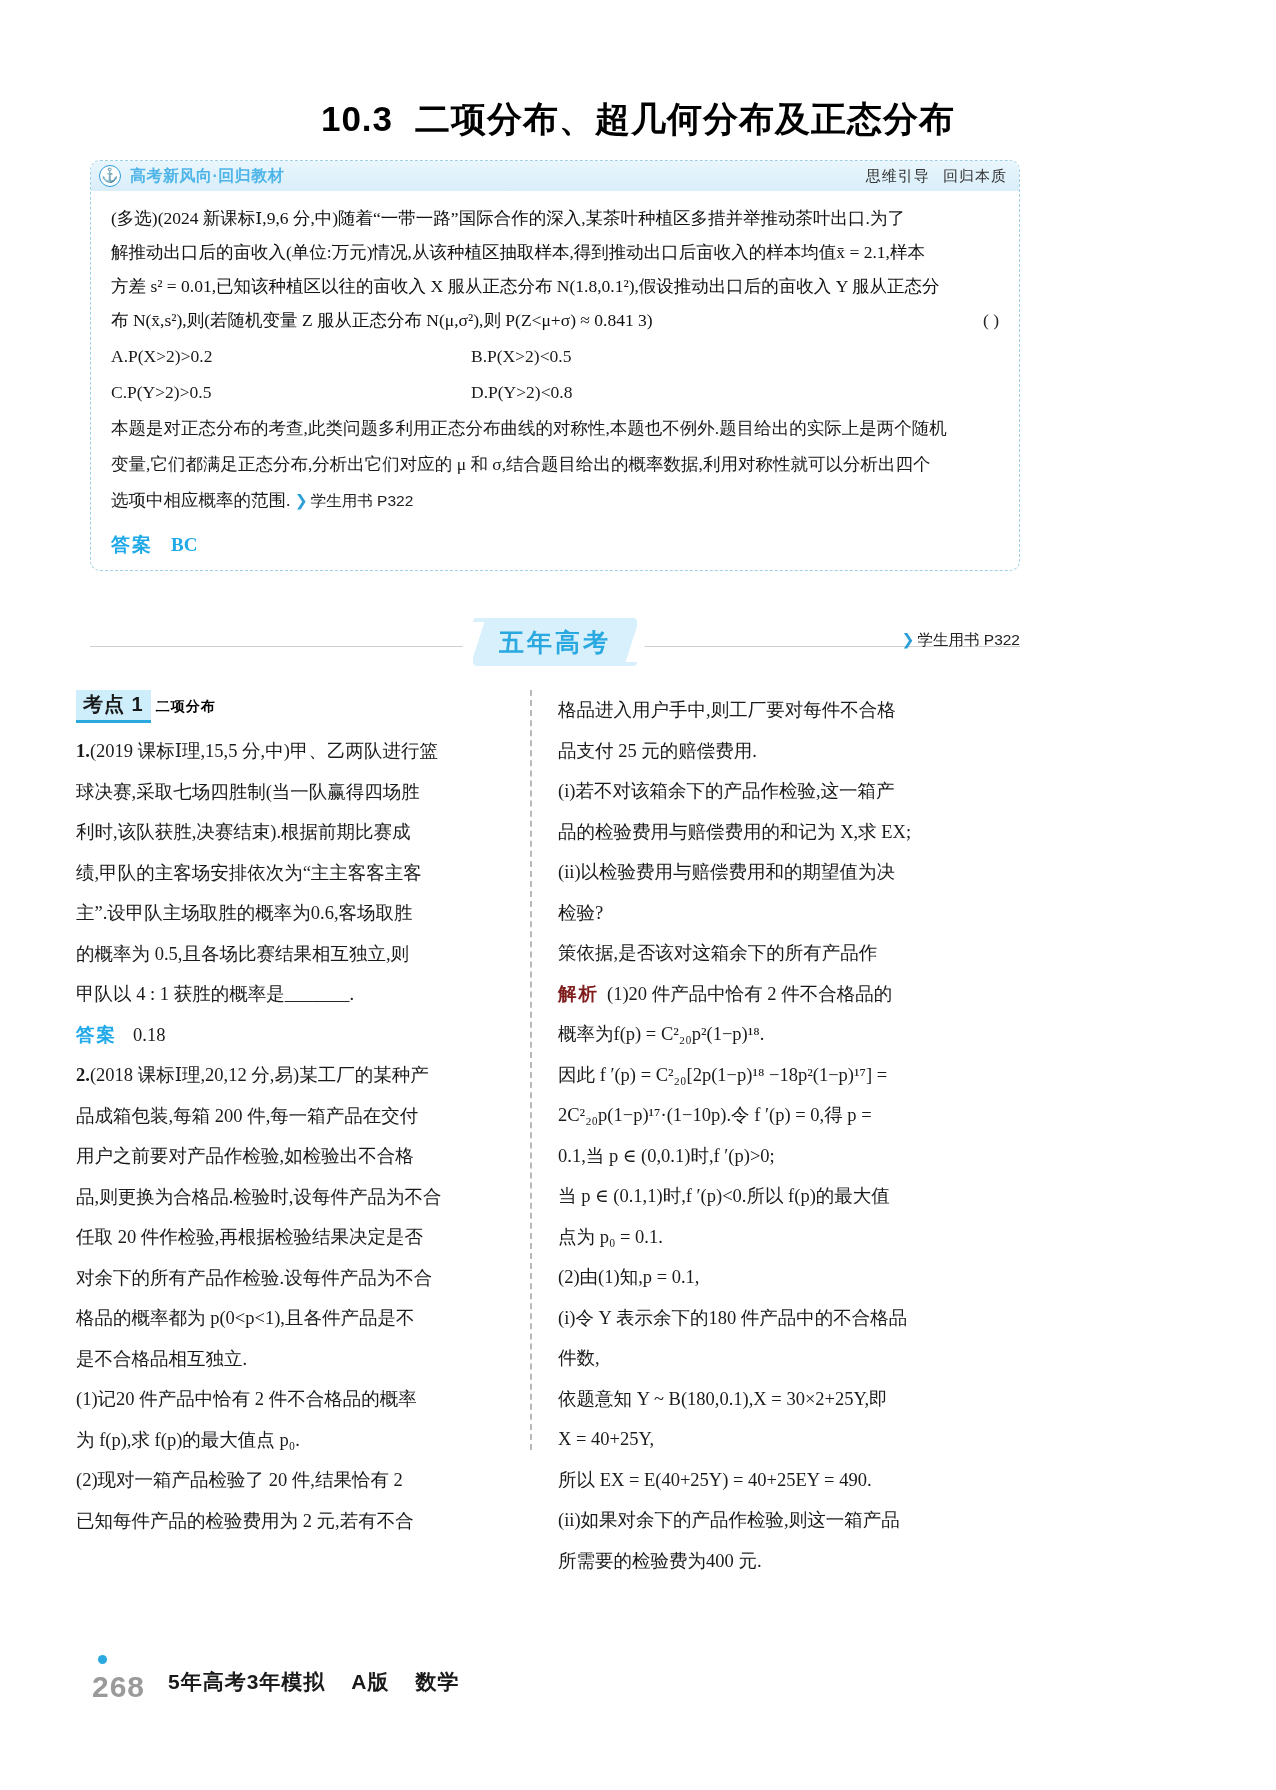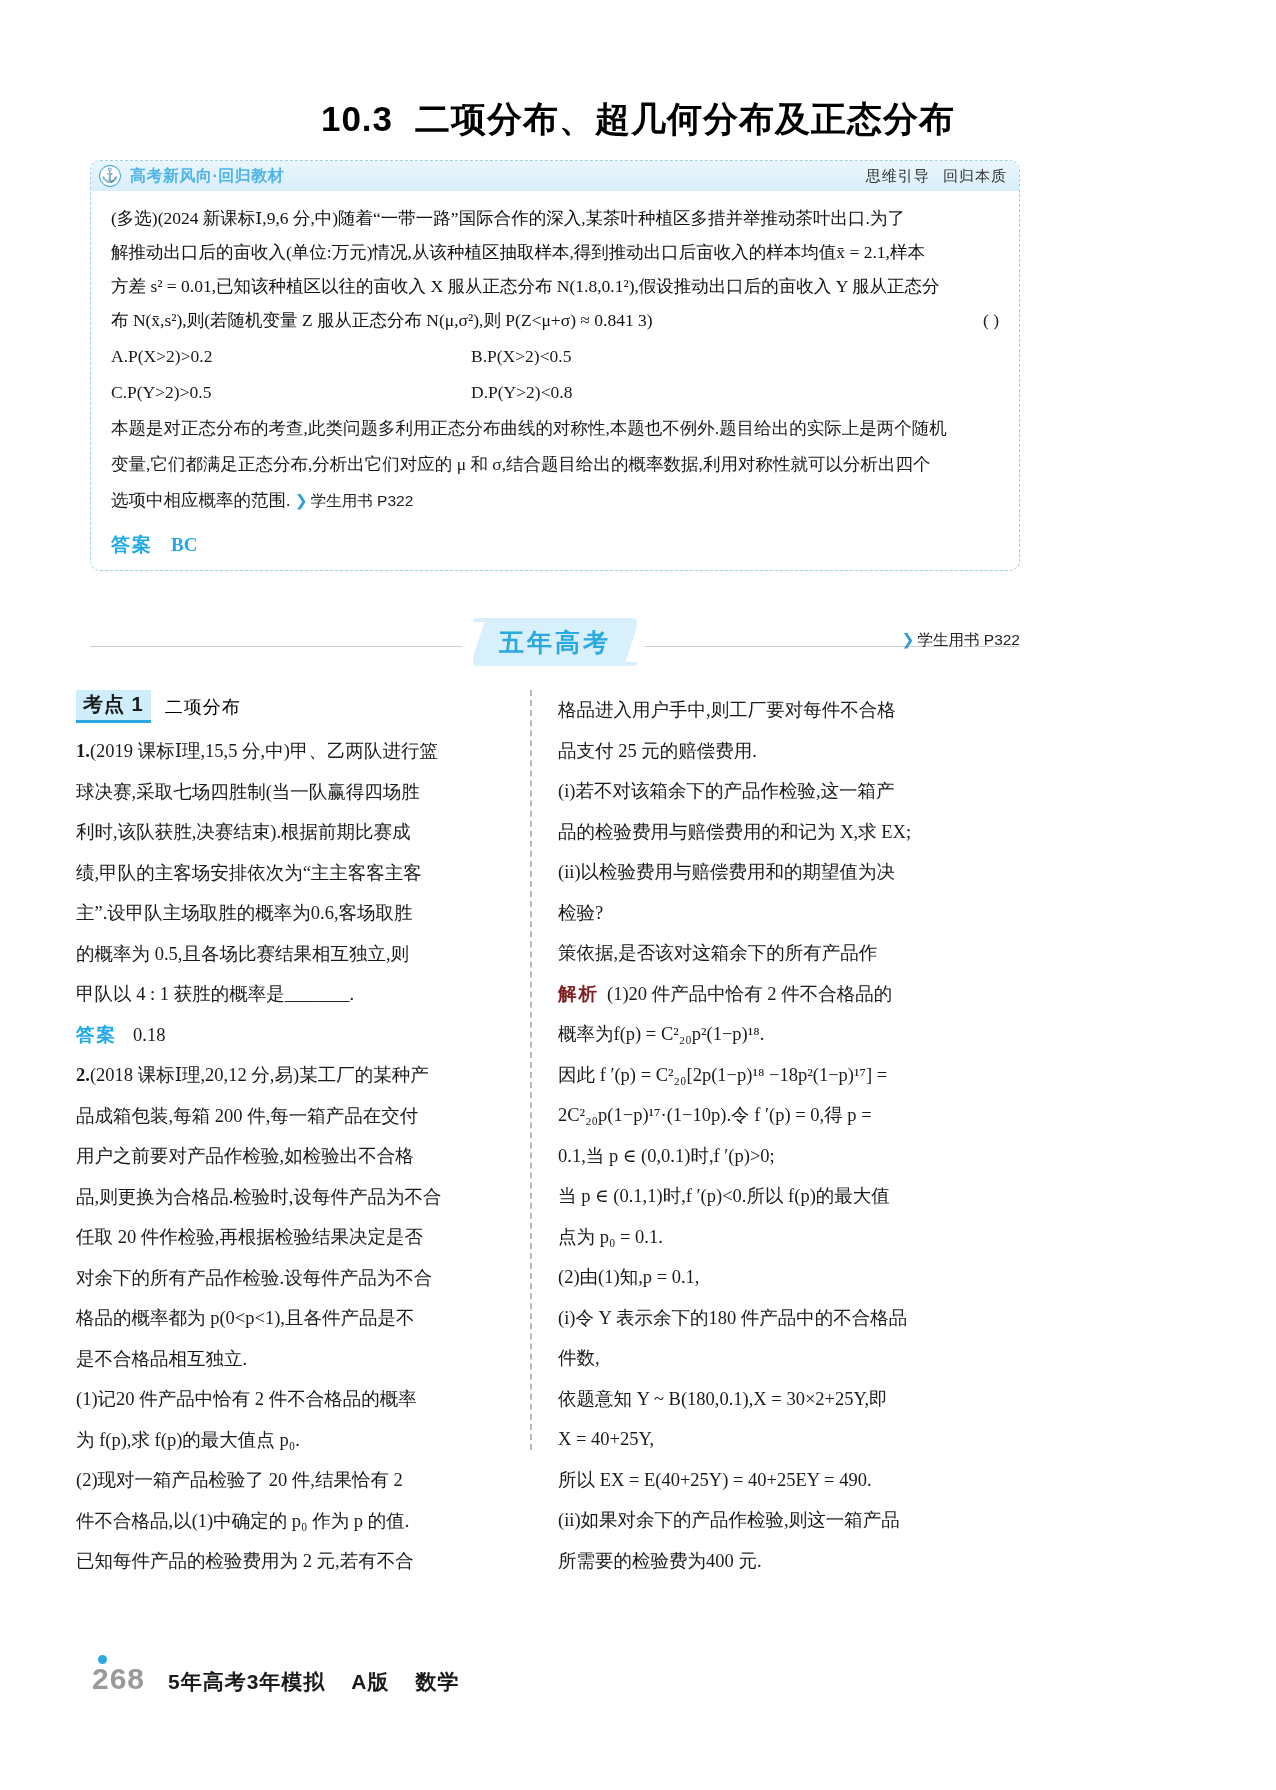--- a/index.html
+++ b/index.html
@@ -140,23 +140,23 @@
   }
   .kaodian-chip {
     background:#cfeefb;
     padding:1px 7px 2px 7px;
     font-family:"Liberation Sans","DejaVu Sans",sans-serif;
     font-weight:bold; font-size:20px; color:#1a1a1a;
     letter-spacing:1px;
     border-bottom:3px solid #2aa8e0;
   }
   .kaodian-title {
-    margin-left:14px;
-    font-family:"Liberation Sans","DejaVu Sans",sans-serif;
-    font-weight:normal; font-size:18px; color:#000; letter-spacing:1px;
+    margin-left:5px;
+    font-family:"Liberation Sans","DejaVu Sans",sans-serif;
+    font-weight:bold; font-size:14px; color:#000; letter-spacing:1px;
   }
 
   .prob { font-size:18.5px; line-height:40.5px; text-align:justify; }
   .prob .idx { font-weight:bold; }
   .prob p { margin:0; }
 
   .ans-small { display:flex; align-items:baseline; }
   .ans-small .lbl {
     font-family:"Liberation Sans","DejaVu Sans",sans-serif;
     font-weight:bold; font-size:18.5px; color:#1fa9e8; letter-spacing:2px;
@@ -171,21 +171,21 @@
 
   
   .footer {
     position:absolute; left:0; right:0; bottom:82px; height:46px;
   }
   .footer-dot {
     position:absolute; left:98px; top:-7px;
     width:9px; height:9px; border-radius:50%; background:#2aa8e0;
   }
   .footer-num {
-    position:absolute; left:92px; top:0;
+    position:absolute; left:92px; top:8px;
     font-family:"Liberation Sans","DejaVu Sans",sans-serif;
     font-size:30px; font-weight:bold; color:#9a9a9a;
     letter-spacing:1px;
   }
   .footer-txt {
     position:absolute; left:168px; top:6px;
     font-family:"Liberation Sans","DejaVu Sans",sans-serif;
     font-size:21px; font-weight:bold; color:#1a1a1a;
     letter-spacing:1px;
   }
@@ -276,21 +276,20 @@
         <p>品成箱包装,每箱 200 件,每一箱产品在交付</p>
         <p>用户之前要对产品作检验,如检验出不合格</p>
         <p>品,则更换为合格品.检验时,设每件产品为不合</p>
         <p>任取 20 件作检验,再根据检验结果决定是否</p>
         <p>对余下的所有产品作检验.设每件产品为不合</p>
         <p>格品的概率都为 p(0&lt;p&lt;1),且各件产品是不</p>
         <p>是不合格品相互独立.</p>
         <p>(1)记20 件产品中恰有 2 件不合格品的概率</p>
         <p>为 f(p),求 f(p)的最大值点 p₀.</p>
         <p>(2)现对一箱产品检验了 20 件,结果恰有 2</p>
-        <p>件不合格品,以(1)中确定的 p₀ 作为 p 的值.</p>
         <p>已知每件产品的检验费用为 2 元,若有不合</p>
       </div>
     </div>
 
     <div class="divider"></div>
 
     <div class="col right">
       <div class="prob">
         <p>格品进入用户手中,则工厂要对每件不合格</p>
         <p>品支付 25 元的赔偿费用.</p>

